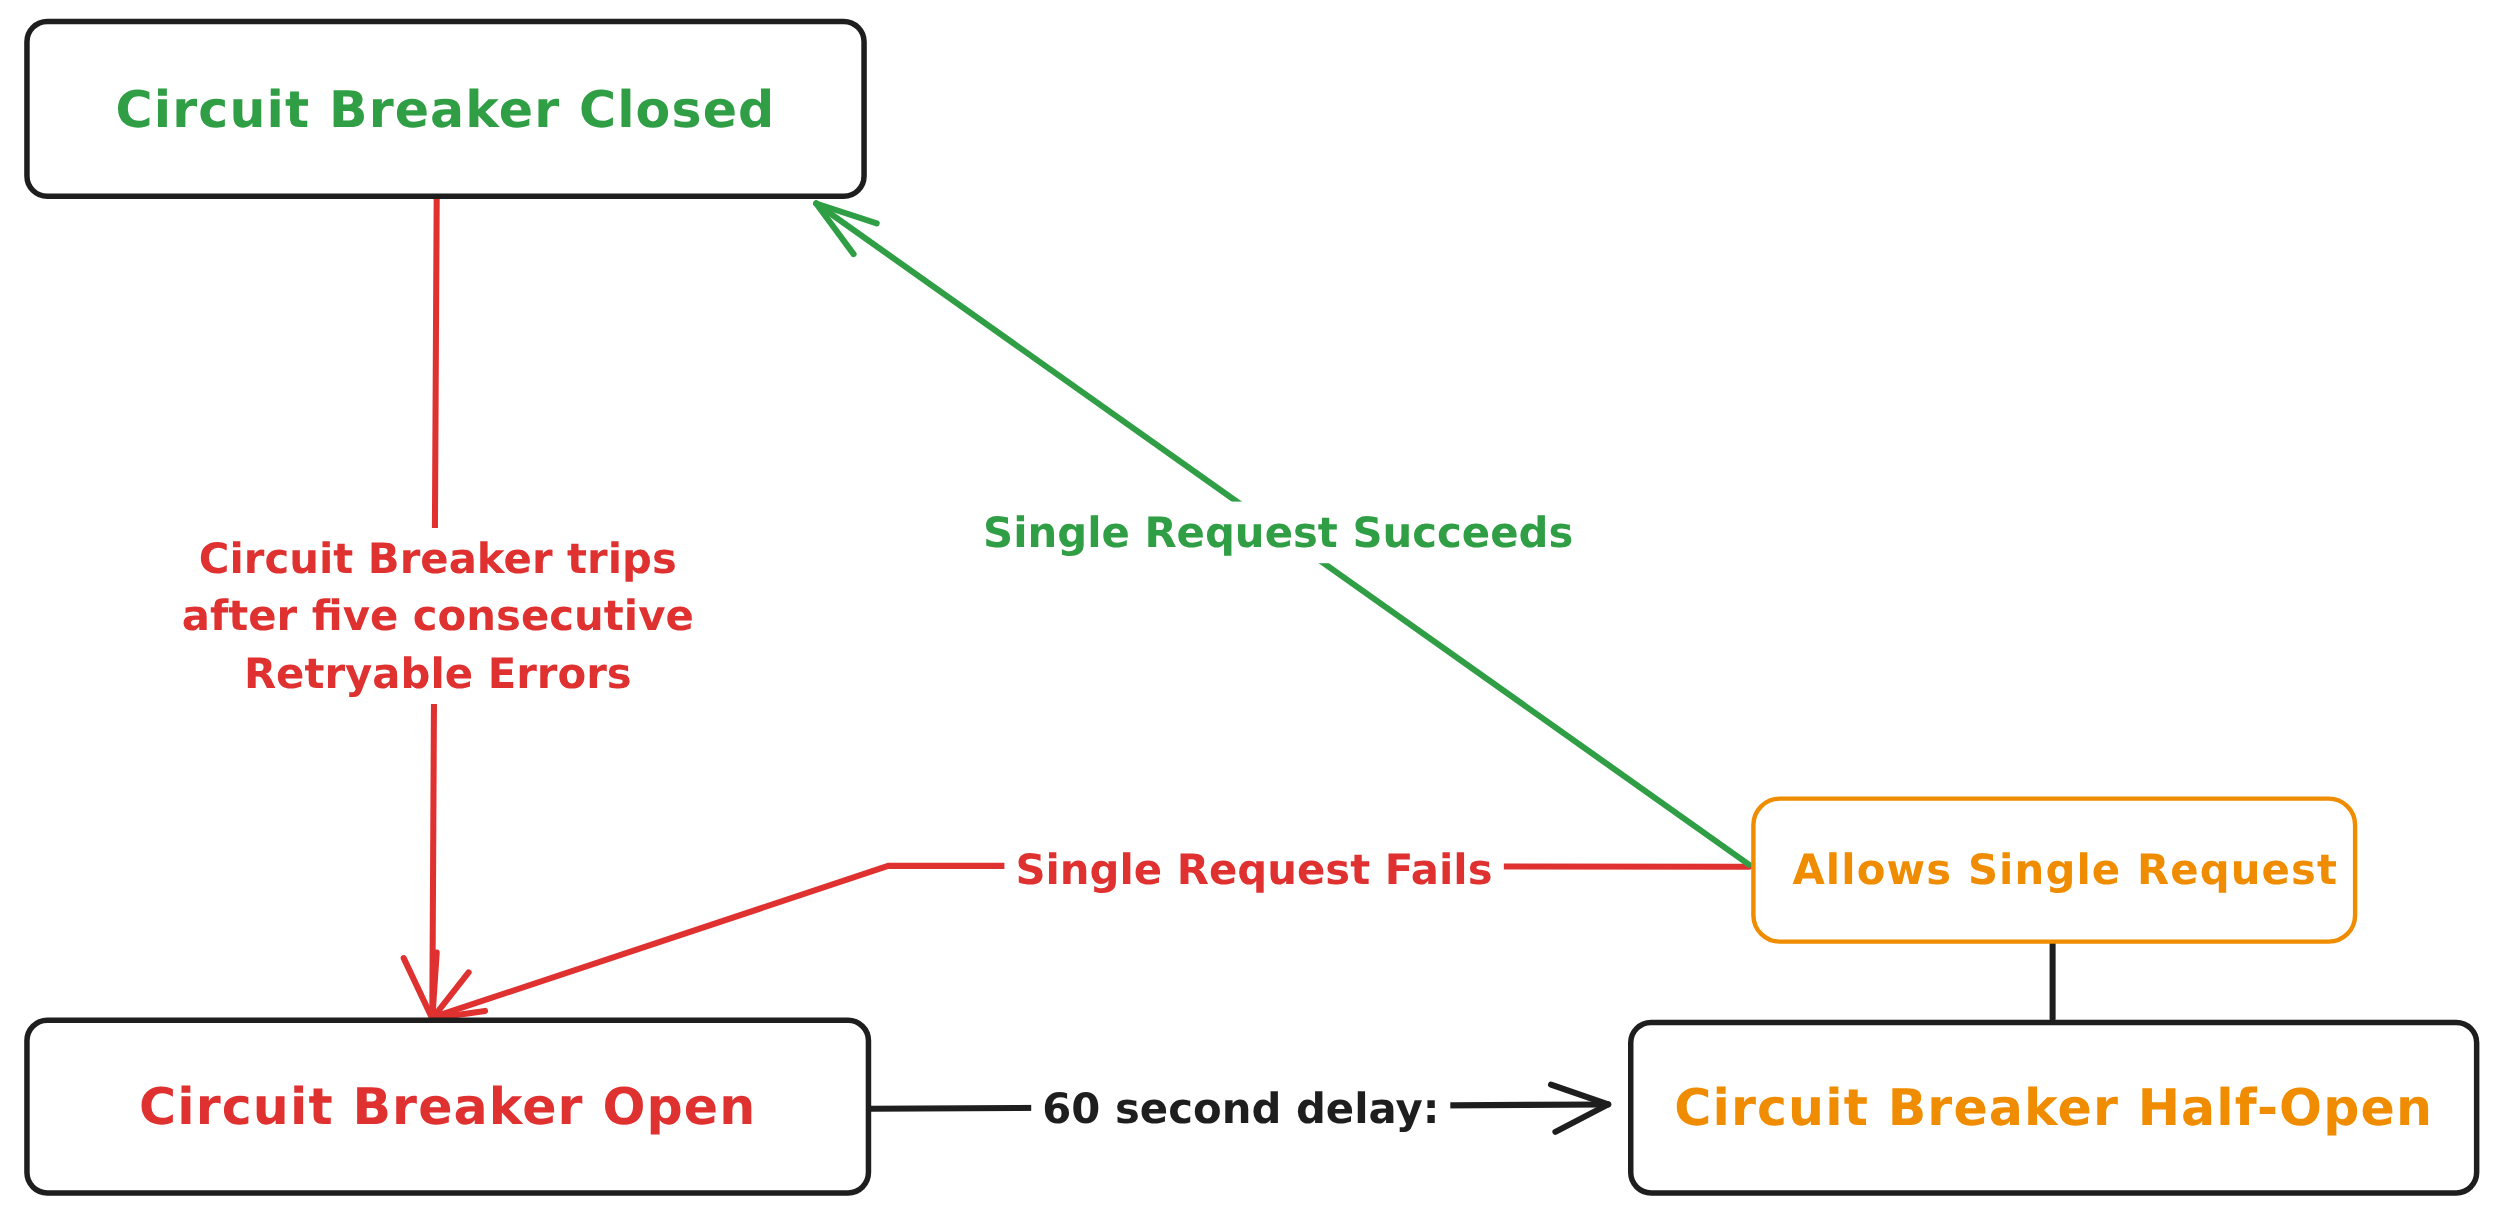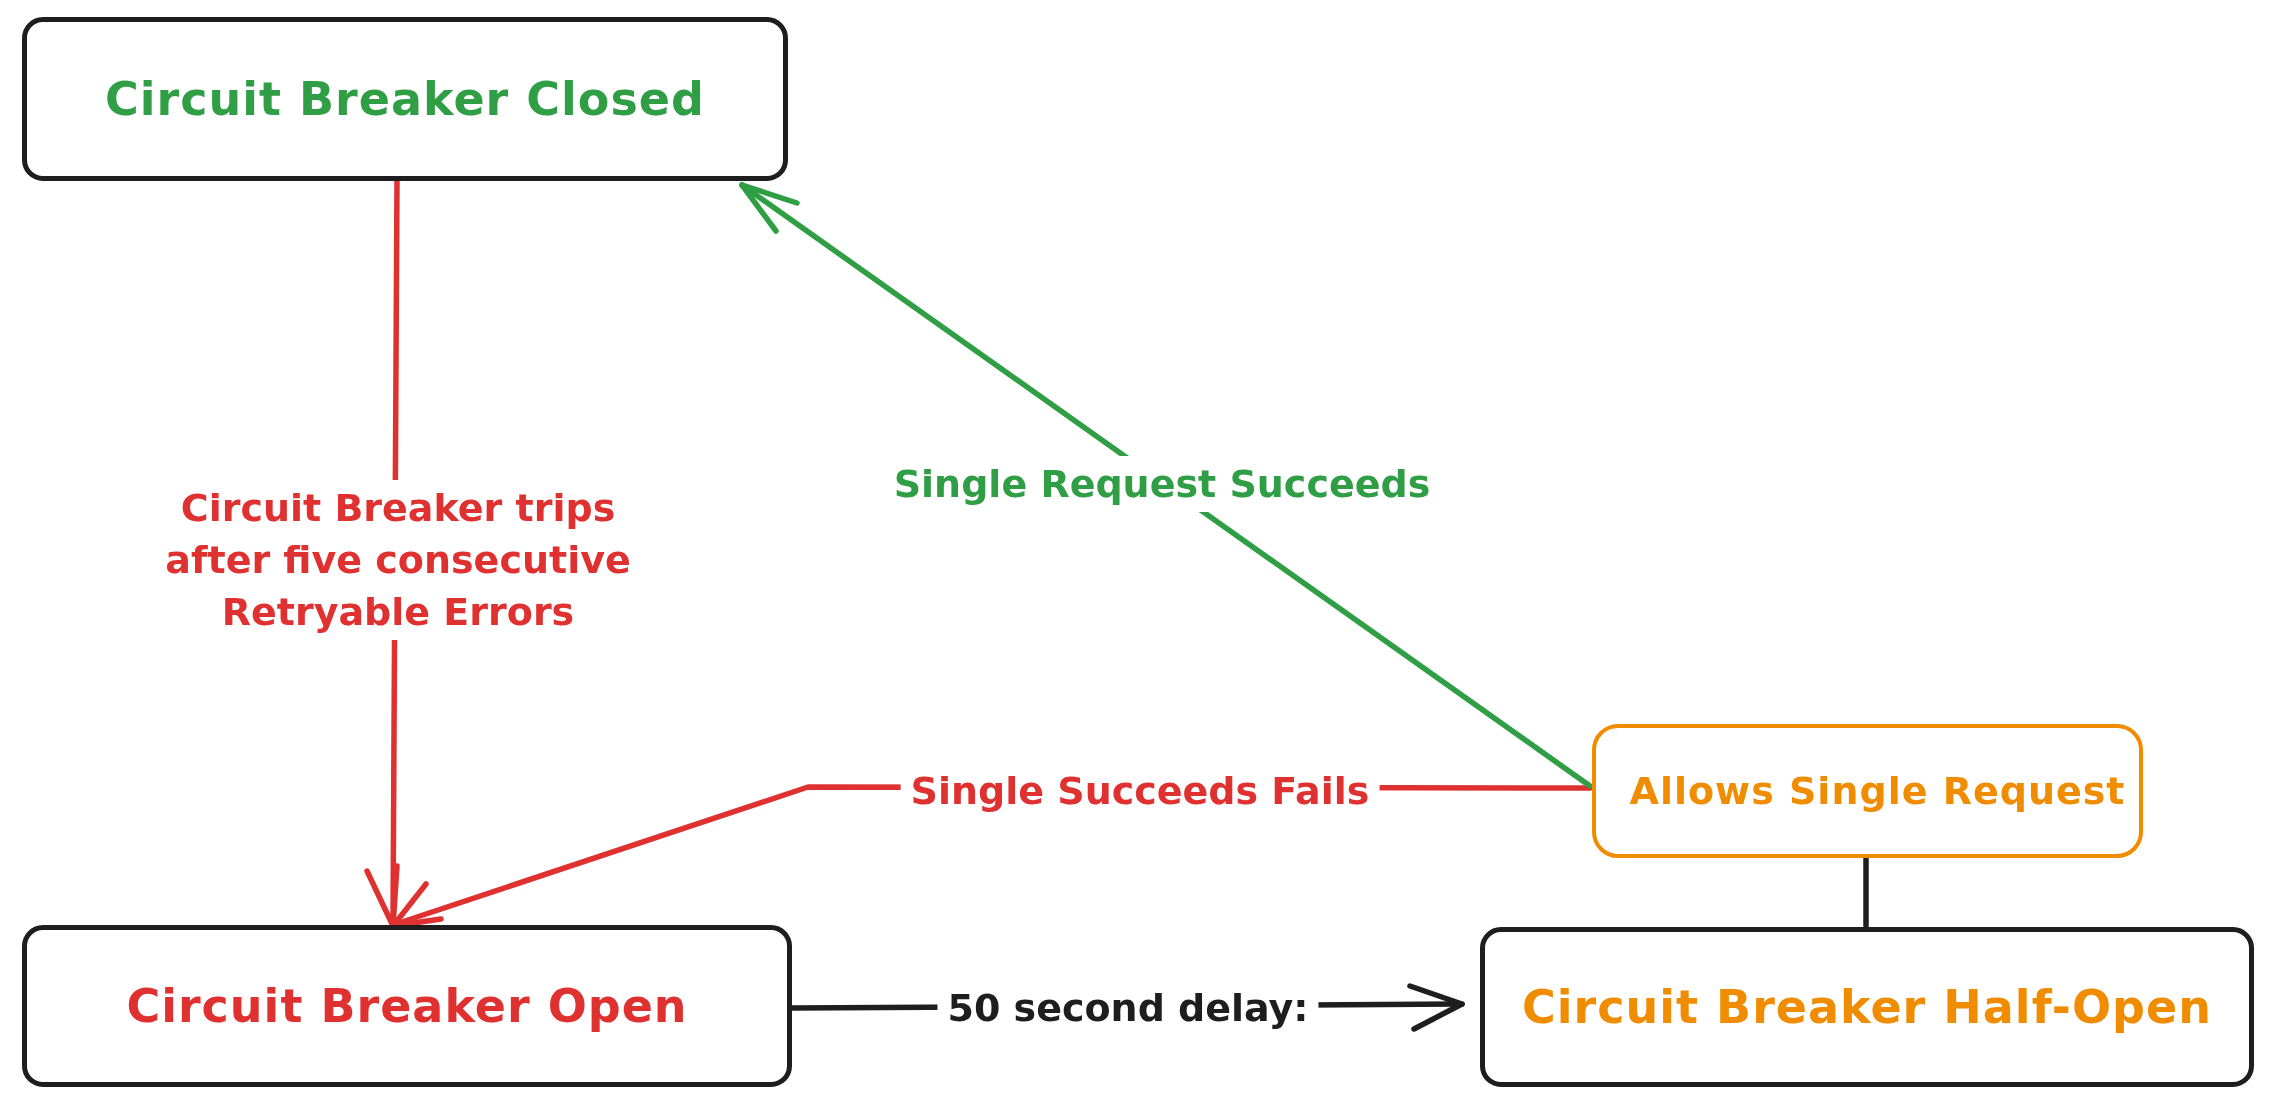--- a/index.html
+++ b/index.html
@@ -122,19 +122,19 @@
   </div>
 
   <div class="edge-label succeeds">Single Request Succeeds</div>
 
   <div class="edge-label trips">
     <div>Circuit Breaker trips</div>
     <div>after five consecutive</div>
     <div>Retryable Errors</div>
   </div>
 
-  <div class="edge-label fails">Single Succeeds Fails</div>
+  <div class="edge-label fails">Single Request Fails</div>
 
   <div class="edge-label delay">
-    <div>50 second delay:</div>
+    <div>60 second delay:</div>
   </div>
 
 </div>
 
 </body></html>

